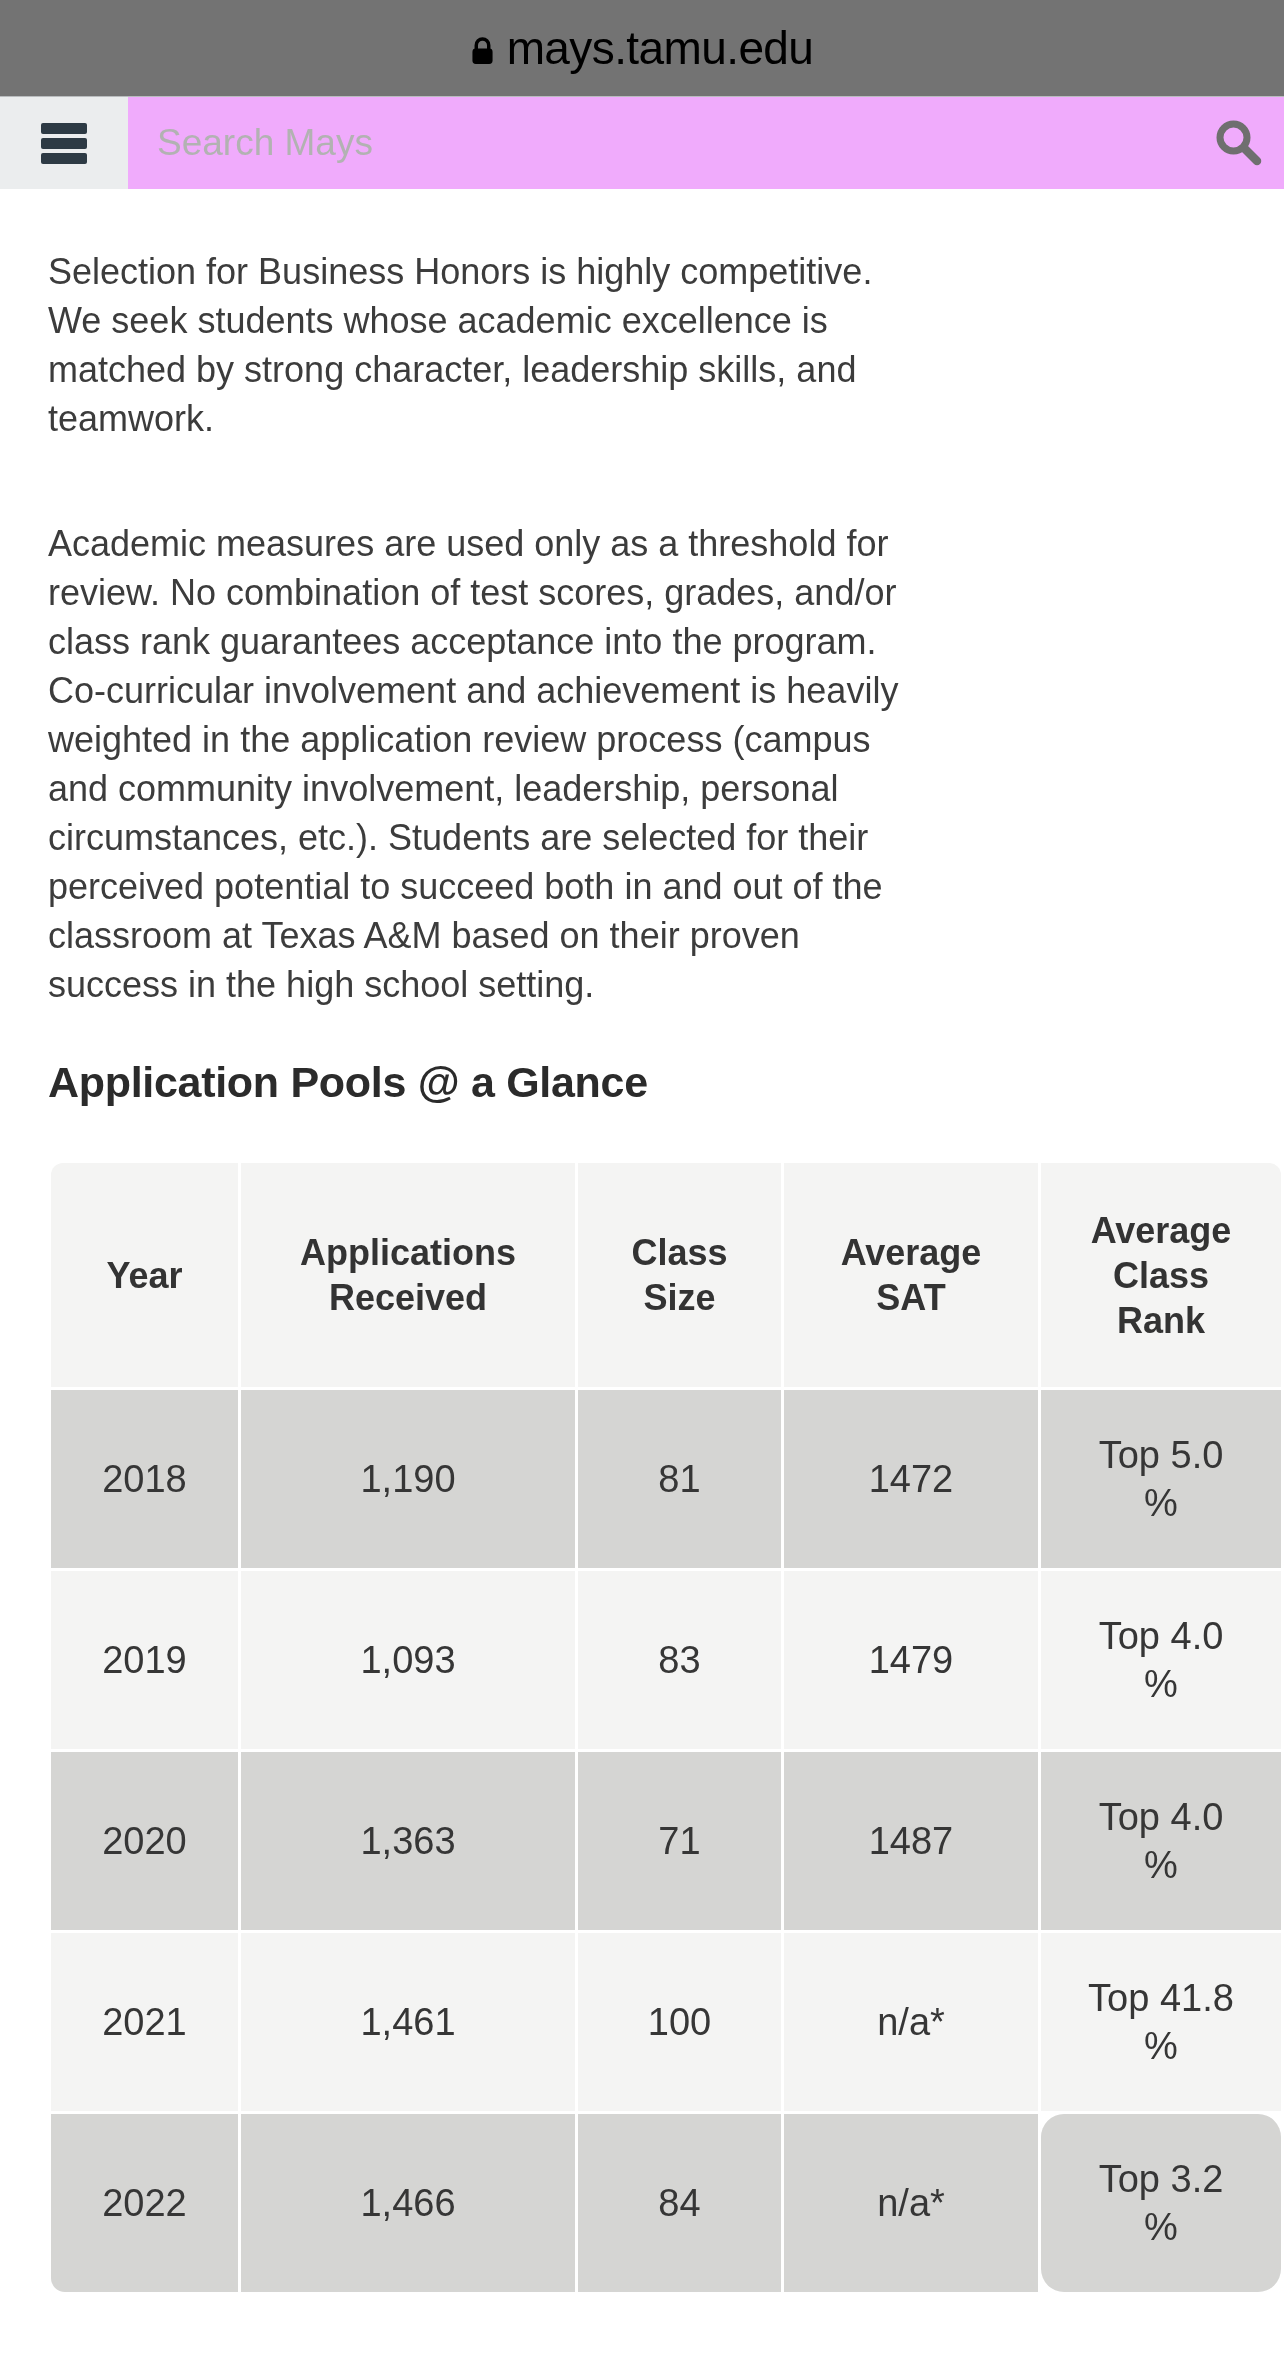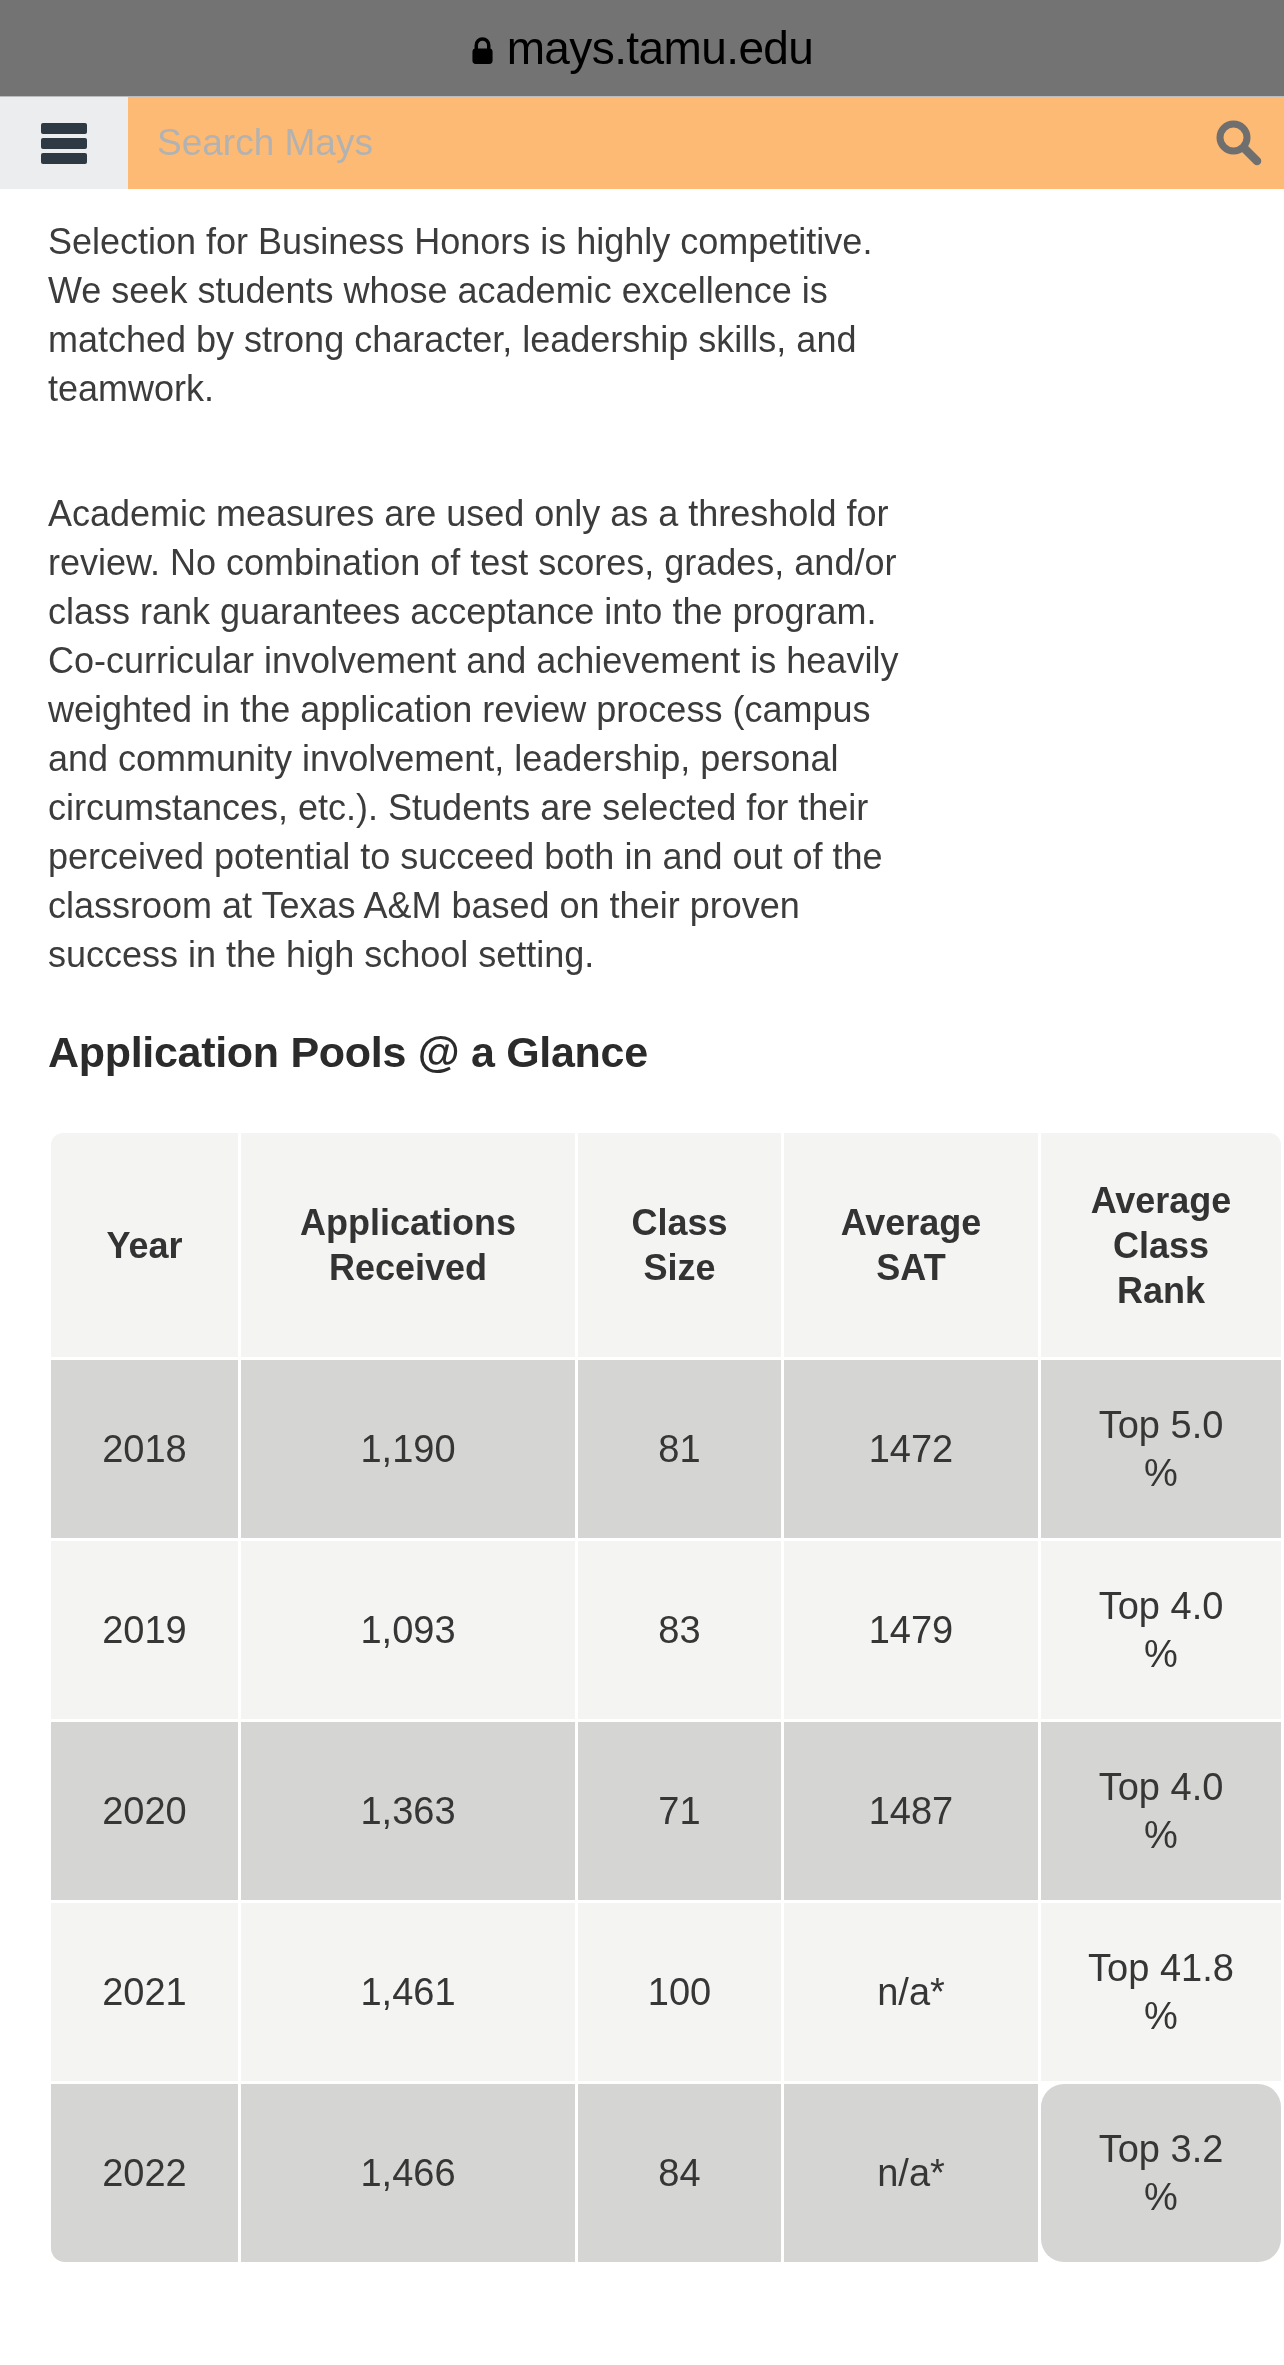--- a/index.html
+++ b/index.html
@@ -24,33 +24,33 @@
     height:93px; display:flex; align-items:stretch;
     border-top:1px solid #b9bcbe;
   }
   .menu-btn {
     width:128px; background:#ebedee;
     display:flex; align-items:center; justify-content:center;
     cursor:pointer; flex:0 0 auto;
   }
   .hamburger { width:46px; height:41px; display:flex; flex-direction:column; justify-content:space-between; }
   .hamburger span { display:block; height:11px; background:#2d3a44; border-radius:2px; }
-  .search-field { flex:1 1 auto; background:#fdba74; position:relative; display:flex; align-items:flex-start; }
+  .search-field { flex:1 1 auto; background:#f0abfc; position:relative; display:flex; align-items:flex-start; }
   .search-input {
     flex:1; height:100%; background:transparent; border:none; outline:none;
     font-family:inherit; font-size:37px; color:#444;
     padding:0 95px 0 29px;
   }
   .search-input::placeholder { color:#b2b2b2; opacity:1; }
   .search-icon { position:absolute; right:20px; top:50%; transform:translateY(-50%); }
 
   
   .main { padding-left:48px; }
   .para { font-size:36px; line-height:49px; color:#3c3c3c; max-width:1020px; }
-  .para:nth-of-type(1) { margin-top:28px; }
+  .para:nth-of-type(1) { margin-top:58px; }
   .para:nth-of-type(2) { margin-top:76px; }
   .section-heading {
     margin-top:48px; font-size:43px; line-height:50px;
     font-weight:bold; color:#2b2b2b; letter-spacing:-0.3px;
   }
 
   
   .apps-table {
     margin-top:53px; width:1236px; table-layout:fixed;
     border-collapse:separate; border-spacing:3px;

